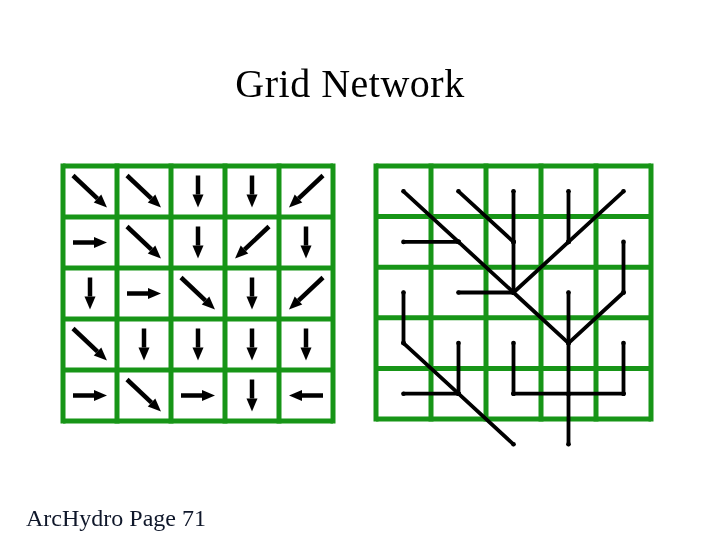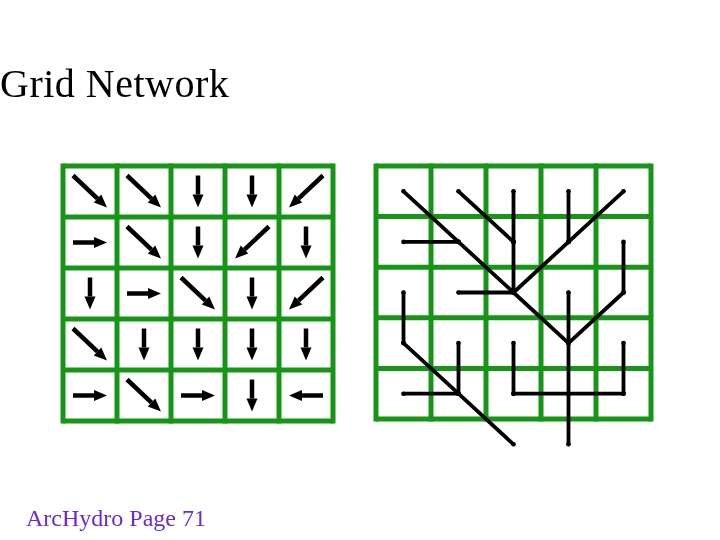--- a/index.html
+++ b/index.html
@@ -7,21 +7,21 @@
   body {
     position: relative;
     overflow: hidden;
     background: #ffffff;
     font-family: "Liberation Serif", "DejaVu Serif", serif;
   }
   .slide { position: absolute; left: 0; top: 0; width: 720px; height: 540px; }
   .title {
     position: absolute;
     top: 60px; left: 0; width: 700px;
-    text-align: left;
+    text-align: center;
     font-size: 40px;
     font-weight: normal;
     letter-spacing: 0.5px;
     color: #000000;
   }
   .grid-svg { position: absolute; display: block; }
   #flowDirGrid  { left: 58px;  top: 161px; }
   #flowNetGrid  { left: 371px; top: 161px; }
   .footer {
     position: absolute;
@@ -185,15 +185,15 @@
       <circle cx="142.5" cy="232.70000000000002" r="2.3" fill="#000000"></circle>
       <circle cx="197.5" cy="232.70000000000002" r="2.3" fill="#000000"></circle>
       <line x1="197.5" y1="232.70000000000002" x2="197.5" y2="283.3" stroke="#000000" stroke-width="3.8" stroke-linecap="round"></line>
       <circle cx="197.5" cy="232.70000000000002" r="2.3" fill="#000000"></circle>
       <circle cx="197.5" cy="283.3" r="2.3" fill="#000000"></circle>
       <line x1="252.5" y1="232.70000000000002" x2="197.5" y2="232.70000000000002" stroke="#000000" stroke-width="3.8" stroke-linecap="round"></line>
       <circle cx="252.5" cy="232.70000000000002" r="2.3" fill="#000000"></circle>
       <circle cx="197.5" cy="232.70000000000002" r="2.3" fill="#000000"></circle>
     </svg>
 
-  <div class="footer" style="color: #6d28d9;">ArcHydro Page 71</div>
+  <div class="footer" style="color: #0f172a;">ArcHydro Page 71</div>
 
 </div>
 
 </body></html>

